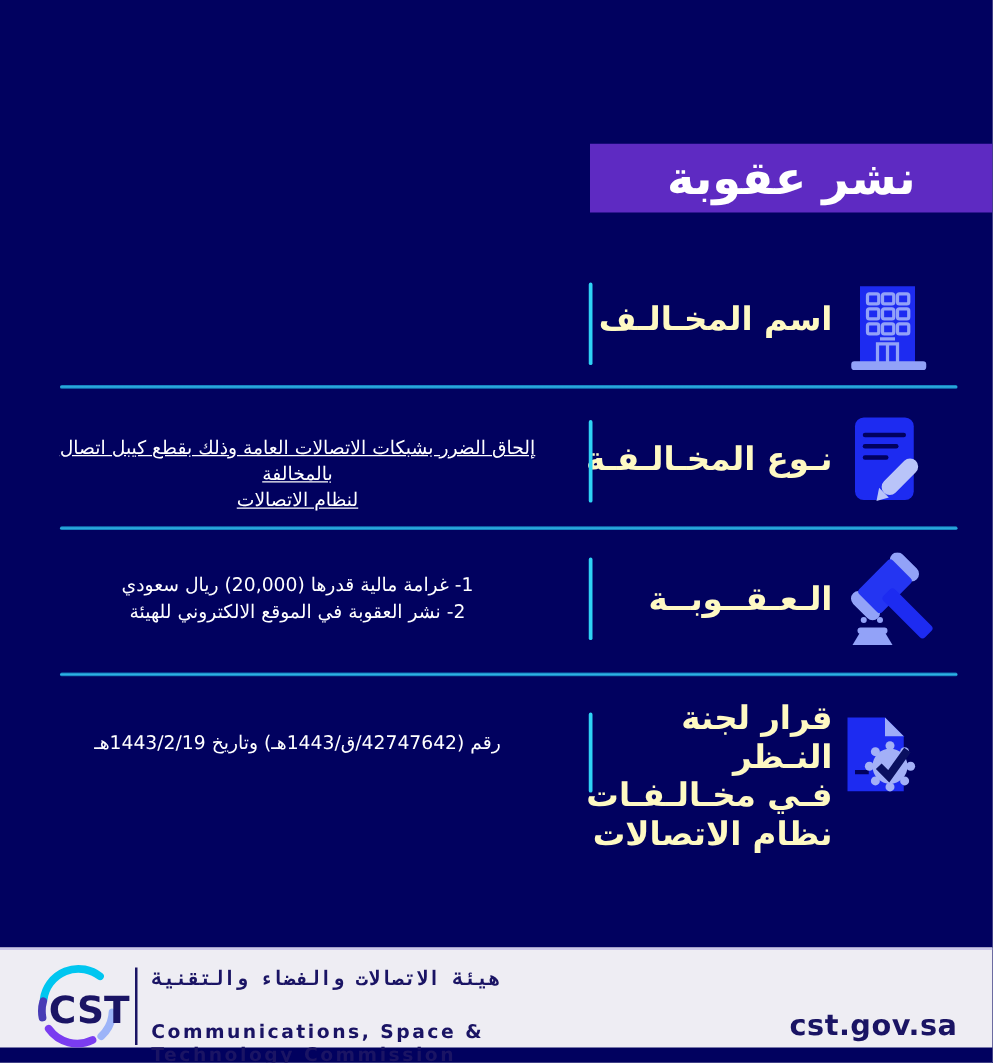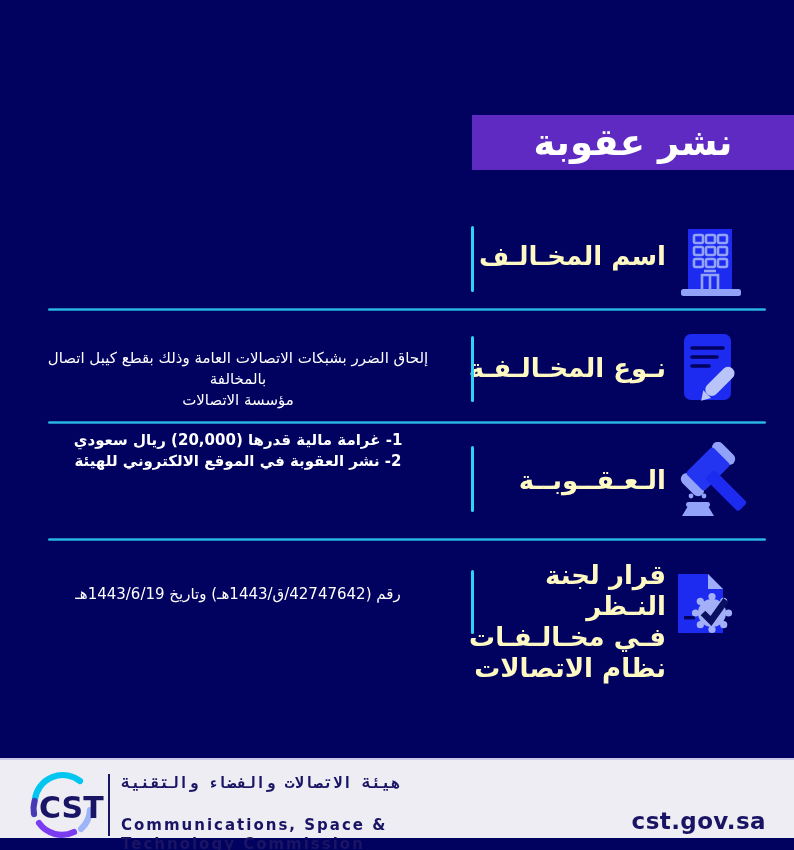--- a/index.html
+++ b/index.html
@@ -76,23 +76,23 @@
         <path d="M14 35 H31"></path>
       </g>
       <g transform="translate(26,67) rotate(-45)" fill="#b9c4f9">
         <rect x="5" y="-7" width="36" height="13" rx="6.5"></rect>
         <path d="M5 -6 L-4 0 L5 5 Z"></path>
       </g>
     </svg>
   </div>
   <div class="row-label" style="top:353px; right:128px;margin-left:38px;">نـوع المخـالـفـة</div>
   <div class="v-divider" style="top:336px; height:66px;"></div>
-  <div class="content" style="top:348px;">
+  <div class="content" style="top:348px;text-decoration:underline;">
     <div>إلحاق الضرر بشبكات الاتصالات العامة وذلك بقطع كيبل اتصال بالمخالفة</div>
-    <div>مؤسسة الاتصالات</div>
+    <div>لنظام الاتصالات</div>
   </div>
 
   <div class="h-divider" style="top:421px;"></div>
 
   <div class="row-icon" style="top:442px; right:42px;">
     <svg width="80" height="78" viewBox="0 0 80 78">
       <g transform="rotate(-45 36 27)">
         <rect x="8" y="13" width="12" height="28" rx="6" fill="#92a2f8"></rect>
         <rect x="52" y="13" width="12" height="28" rx="6" fill="#92a2f8"></rect>
         <rect x="17" y="14" width="38" height="26" rx="3" fill="#2435f2"></rect>
@@ -104,21 +104,21 @@
         <circle cx="19" cy="54" r="2.4"></circle>
         <circle cx="25.5" cy="51" r="2.4"></circle>
         <circle cx="32" cy="54" r="2.4"></circle>
         <rect x="14" y="60" width="24" height="5" rx="2.5"></rect>
         <path d="M10 74 L42 74 L36 64 L16 64 Z"></path>
       </g>
     </svg>
   </div>
   <div class="row-label" style="top:465px; right:128px;">الـعـقــوبــة</div>
   <div class="v-divider" style="top:446px; height:66px;"></div>
-  <div class="content" style="top:430px;font-weight:bold;">
+  <div class="content" style="top:458px;">
     <div>1- غرامة مالية قدرها (20,000) ريال سعودي</div>
     <div>2- نشر العقوبة في الموقع الالكتروني للهيئة</div>
   </div>
 
   <div class="h-divider" style="top:538px;"></div>
 
   <div class="row-icon" style="top:571px; right:56px;">
     <svg width="68" height="66" viewBox="0 0 68 66">
       <path d="M8 3 H38 L53 18 V62 H8 Z" fill="#1d2bf1"></path>
       <path d="M38 3 L53 18 H38 Z" fill="#9fadf8"></path>
@@ -137,21 +137,21 @@
       <path d="M33 42 L41 50 L56 29" fill="none" stroke="#0a1060" stroke-width="6.5"></path>
     </svg>
   </div>
   <div class="row-label" style="top:560px; right:128px;">
     <div>قرار لجنة النـظر</div>
     <div>فـي مخـالـفـات</div>
     <div>نظام الاتصالات</div>
   </div>
   <div class="v-divider" style="top:570px; height:64px;"></div>
   <div class="content" style="top:584px;">
-    <div>رقم (42747642/ق/1443هـ) وتاريخ 1443/6/19هـ</div>
+    <div>رقم (42747642/ق/1443هـ) وتاريخ 1443/2/19هـ</div>
   </div>
 
   <div class="footer">
     <div class="logo">
       <svg width="80" height="80" viewBox="0 0 80 80">
         <path d="M9 33 A28 28 0 0 1 54 15" fill="none" stroke="#00c6f0" stroke-width="6.2" stroke-linecap="round"></path>
         <path d="M8 48 A28 28 0 0 1 8.6 35" fill="none" stroke="#473bb5" stroke-width="6.2" stroke-linecap="round"></path>
         <path d="M13 57 A28 28 0 0 0 48 66" fill="none" stroke="#7a3cf0" stroke-width="6.2" stroke-linecap="round"></path>
         <path d="M55 63 A28 28 0 0 0 64 44" fill="none" stroke="#9db4f8" stroke-width="6.2" stroke-linecap="round"></path>
         <text x="13" y="52" font-size="30" font-weight="bold" fill="#1a1464">CST</text>

